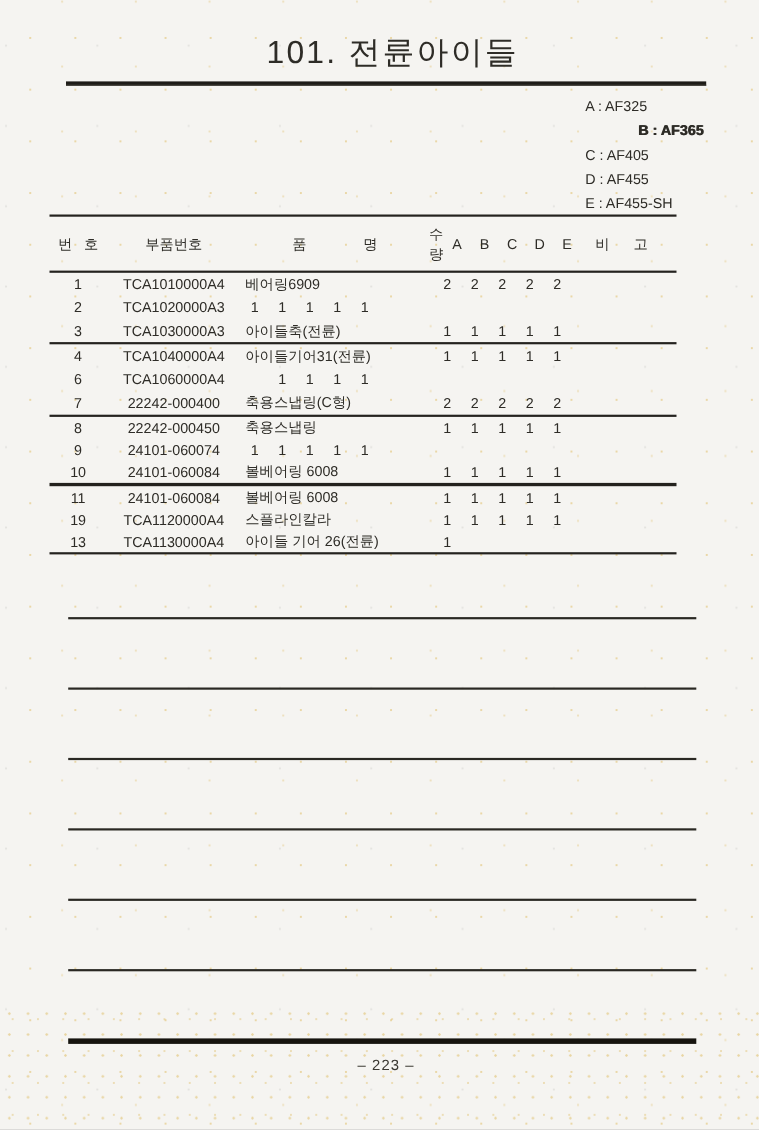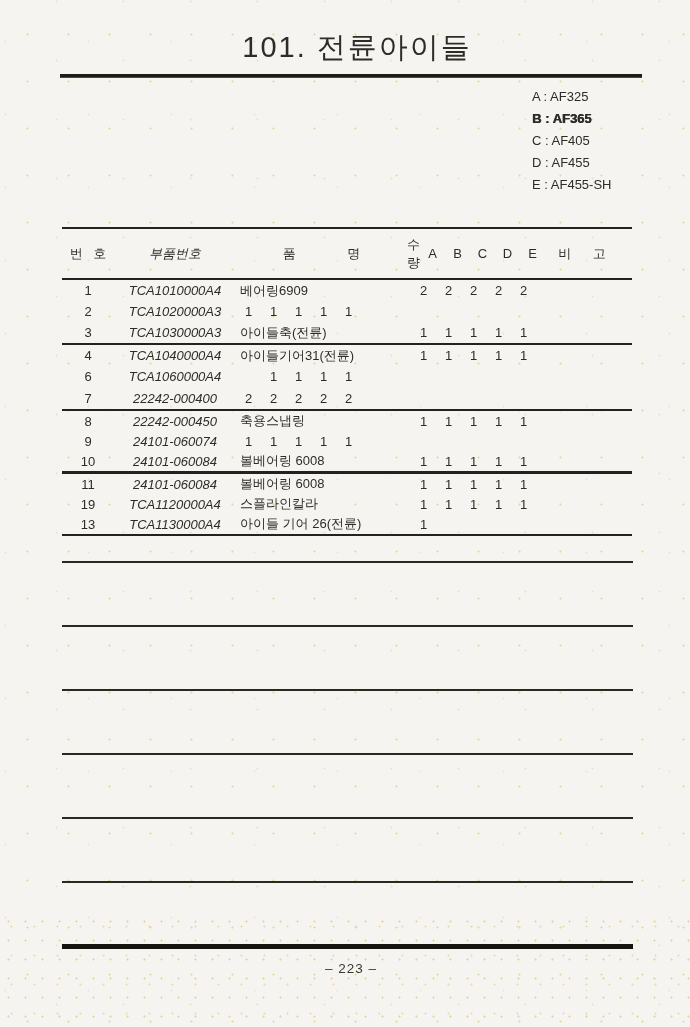--- a/index.html
+++ b/index.html
@@ -38,27 +38,27 @@
   }
   .title-rule{
     position:absolute;left:60px;top:74px;width:582px;height:3px;
     background:#1e1c18;border-bottom:1px solid #4a4840;
   }
   .legend{
     position:absolute;left:532px;top:86px;z-index:2;
     font-size:13px;line-height:22px;white-space:nowrap;
   }
   .legend-item{height:22px;}
-  .legend-item:nth-child(2){font-weight:bold;text-shadow:.6px 0 0 currentColor;}
+  .legend-item:nth-child(2){font-weight:bold;text-shadow:.6px 0 0 currentColor;margin-left:48px;}
   
-  .ptable{position:absolute;left:62px;top:195px;width:570px;font-size:13px;margin-top:32px;}
+  .ptable{position:absolute;left:45px;top:195px;width:570px;font-size:13px;}
   .rule2{height:2px;background:#24221e;}
   .thead{display:flex;height:49px;align-items:stretch;}
   .c-no{width:52px;display:flex;align-items:center;justify-content:center;}
-  .c-part{width:122px;display:flex;align-items:center;justify-content:center;font-style:italic;}
+  .c-part{width:122px;display:flex;align-items:center;justify-content:center;}
   .c-name{width:171px;display:flex;align-items:center;}
   .thead .c-name{justify-content:center;word-spacing:48px;}
   .c-qty{width:125px;}
   .c-remark{flex:1;display:flex;align-items:center;justify-content:center;word-spacing:18px;}
   .thead .c-no{word-spacing:7px;}
   .qty-head{display:flex;flex-direction:row;height:100%;}
   .qty-title{flex:1;display:flex;align-items:center;justify-content:center;word-spacing:26px;}
   .qty-letters{flex:1;display:flex;}
   .qty-letters span{width:25px;text-align:center;align-self:center;}
   .tgroup{display:flex;flex-direction:column;border-bottom:2px solid #24221e;}
@@ -176,20 +176,21 @@
         <span>1</span>
         <span>1</span>
         <span>1</span>
         <span>1</span>
       </div>
       <div class="c-remark"></div>
     </div>
           <div class="trow">
       <div class="c-no">7</div>
       <div class="c-part">22242-000400</div>
+      <div class="c-name">축용스냅링(C형)</div>
       <div class="qty-cells">
         <span>2</span>
         <span>2</span>
         <span>2</span>
         <span>2</span>
         <span>2</span>
       </div>
       <div class="c-remark"></div>
     </div>
         </div>

